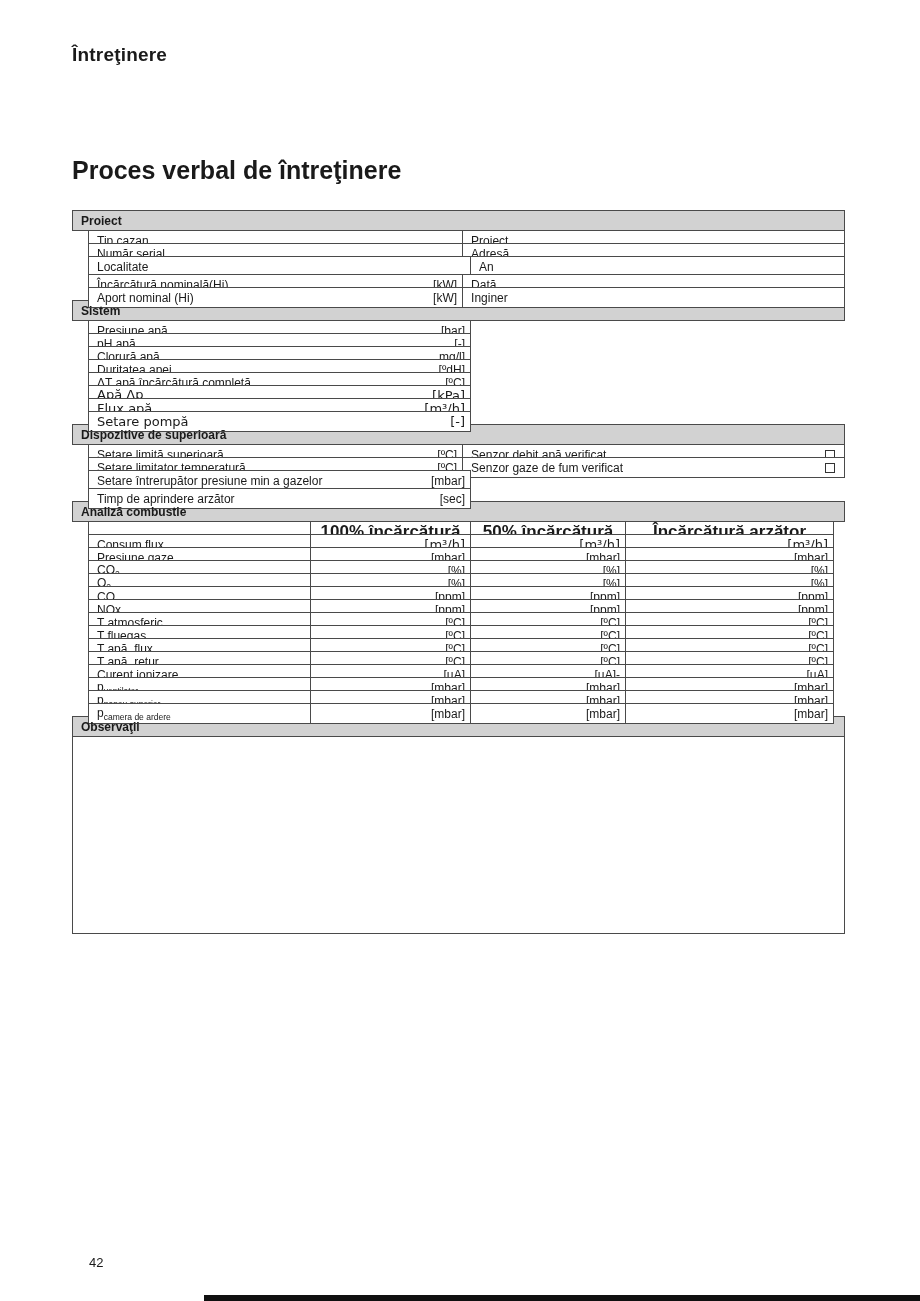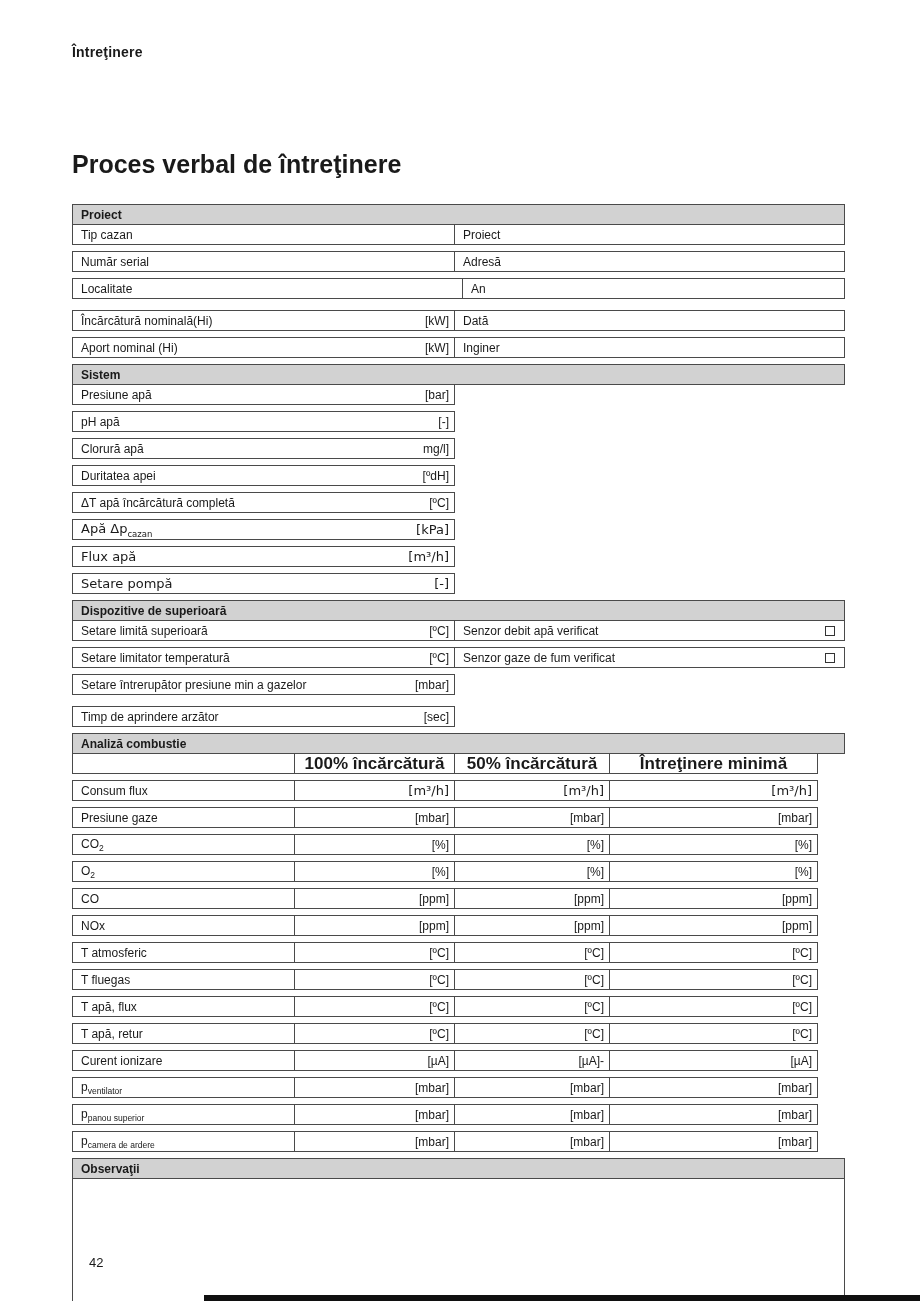--- a/index.html
+++ b/index.html
@@ -5,34 +5,34 @@
   * { box-sizing: border-box; margin: 0; padding: 0; }
   html,body { width: 920px; height: 1301px; }
   body {
     font-family: "Liberation Sans", sans-serif;
     background: #ffffff;
     color: #1a1a1a;
     position: relative;
     overflow: hidden;
   }
   .content { position: absolute; left: 72px; top: 0; width: 773px; }
-  .doc-header { margin-top: 44px; font-size: 14px; font-weight: bold; letter-spacing: .2px; }
+  .doc-header { margin-top: 44px; font-size: 19px; font-weight: bold; letter-spacing: .2px; }
   .doc-title  { margin-top: 90px; font-size: 25px; font-weight: bold; }
   .mtable { margin-top: 26px; }
 
   .sec-header {
     background: #d2d2d2;
     border: 1px solid #4a4a4a;
     height: 21px;
     display: flex; align-items: center;
     padding-left: 8px;
     font-size: 12px; font-weight: bold;
     margin-top: -1px;
   }
-  .trow { display: flex; margin-top: -1px; height: 28px; }
+  .trow { display: flex; margin-top: -1px; height: 14px; margin-left: 16px; }
   .cell {
     border: 1px solid #4a4a4a;
     height: 21px;
     display: flex; align-items: center;
     font-size: 12px;
     background: #fff;
   }
   .cell + .cell { margin-left: -1px; }
   .c-left  { width: 383px; justify-content: space-between; padding: 0 5px 0 8px; }
   .c-right { width: 391px; justify-content: space-between; padding: 0 9px 0 8px; }
@@ -198,21 +198,21 @@
           </div>
         </div>
       </div>
 
     <div class="sec-header">Analiză combustie</div>
     <div id="analiza-head">
         <div class="trow ahead">
           <div class="cell c-alabel"></div>
           <div class="cell c-a1">100% încărcătură</div>
           <div class="cell c-a2">50% încărcătură</div>
-          <div class="cell c-a3">Întreţinere minimă</div>
+          <div class="cell c-a3">Încărcătură arzător</div>
         </div>
       </div>
     <div id="analiza-rows">
         <div class="trow">
           <div class="cell c-alabel">
             <span class="lbl">Consum flux</span>
           </div>
           <div class="cell unit-cell c-a1 altfont">[m³/h]</div>
           <div class="cell unit-cell c-a2 altfont">[m³/h]</div>
           <div class="cell unit-cell c-a3 altfont">[m³/h]</div>

